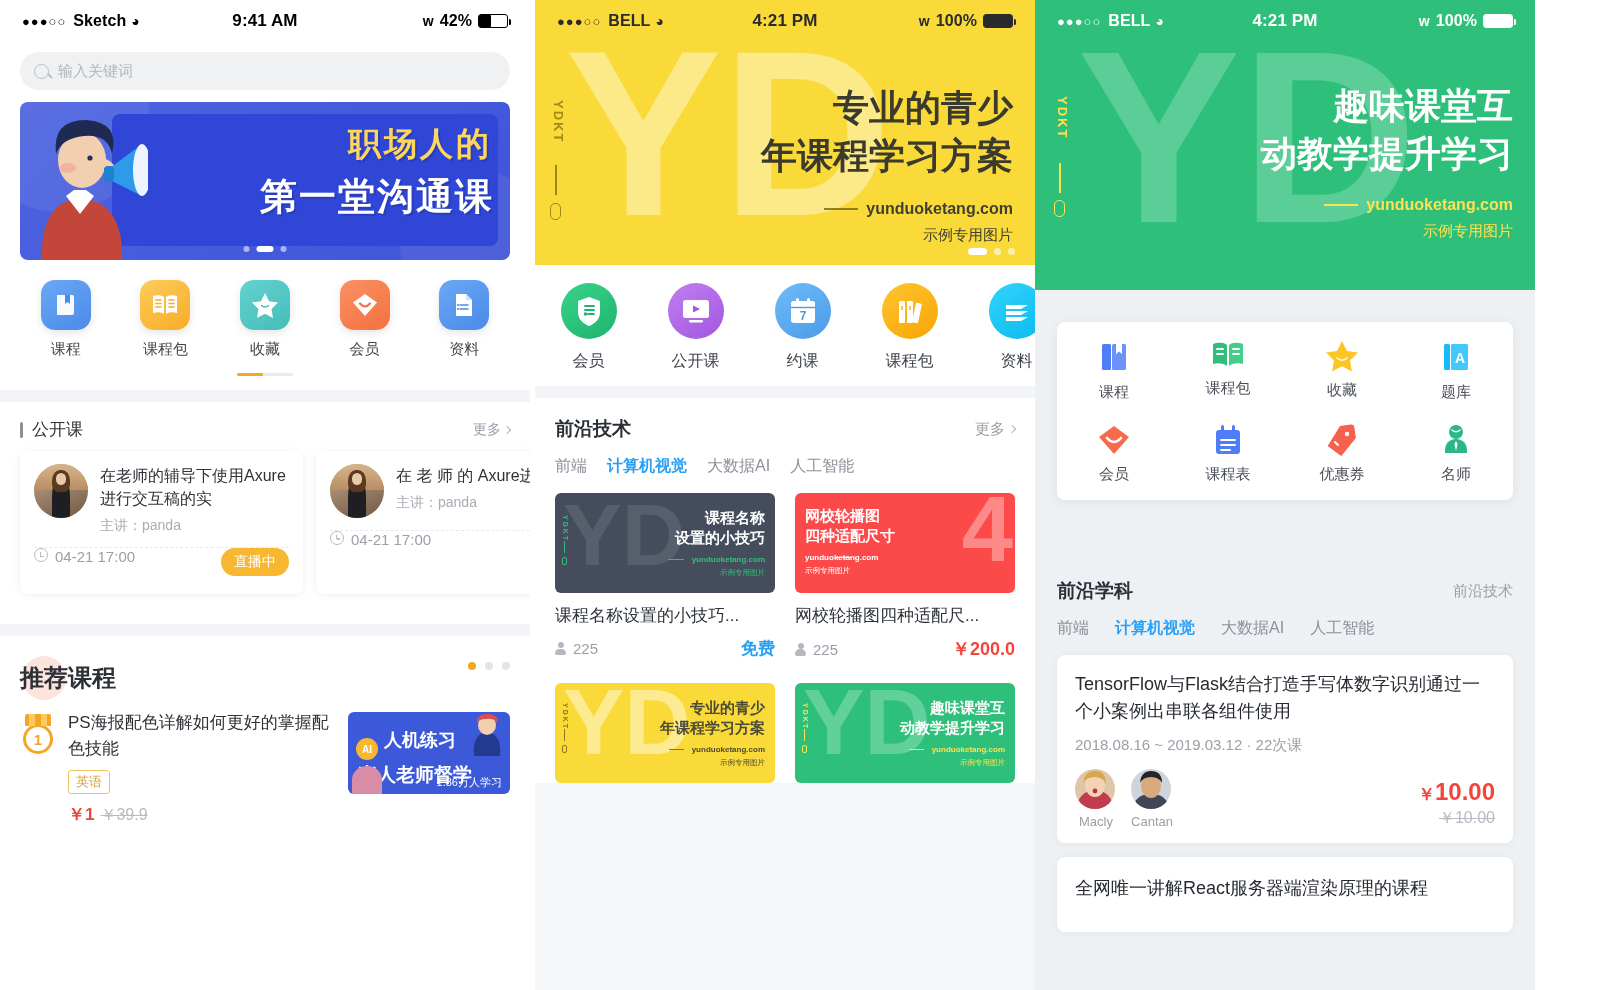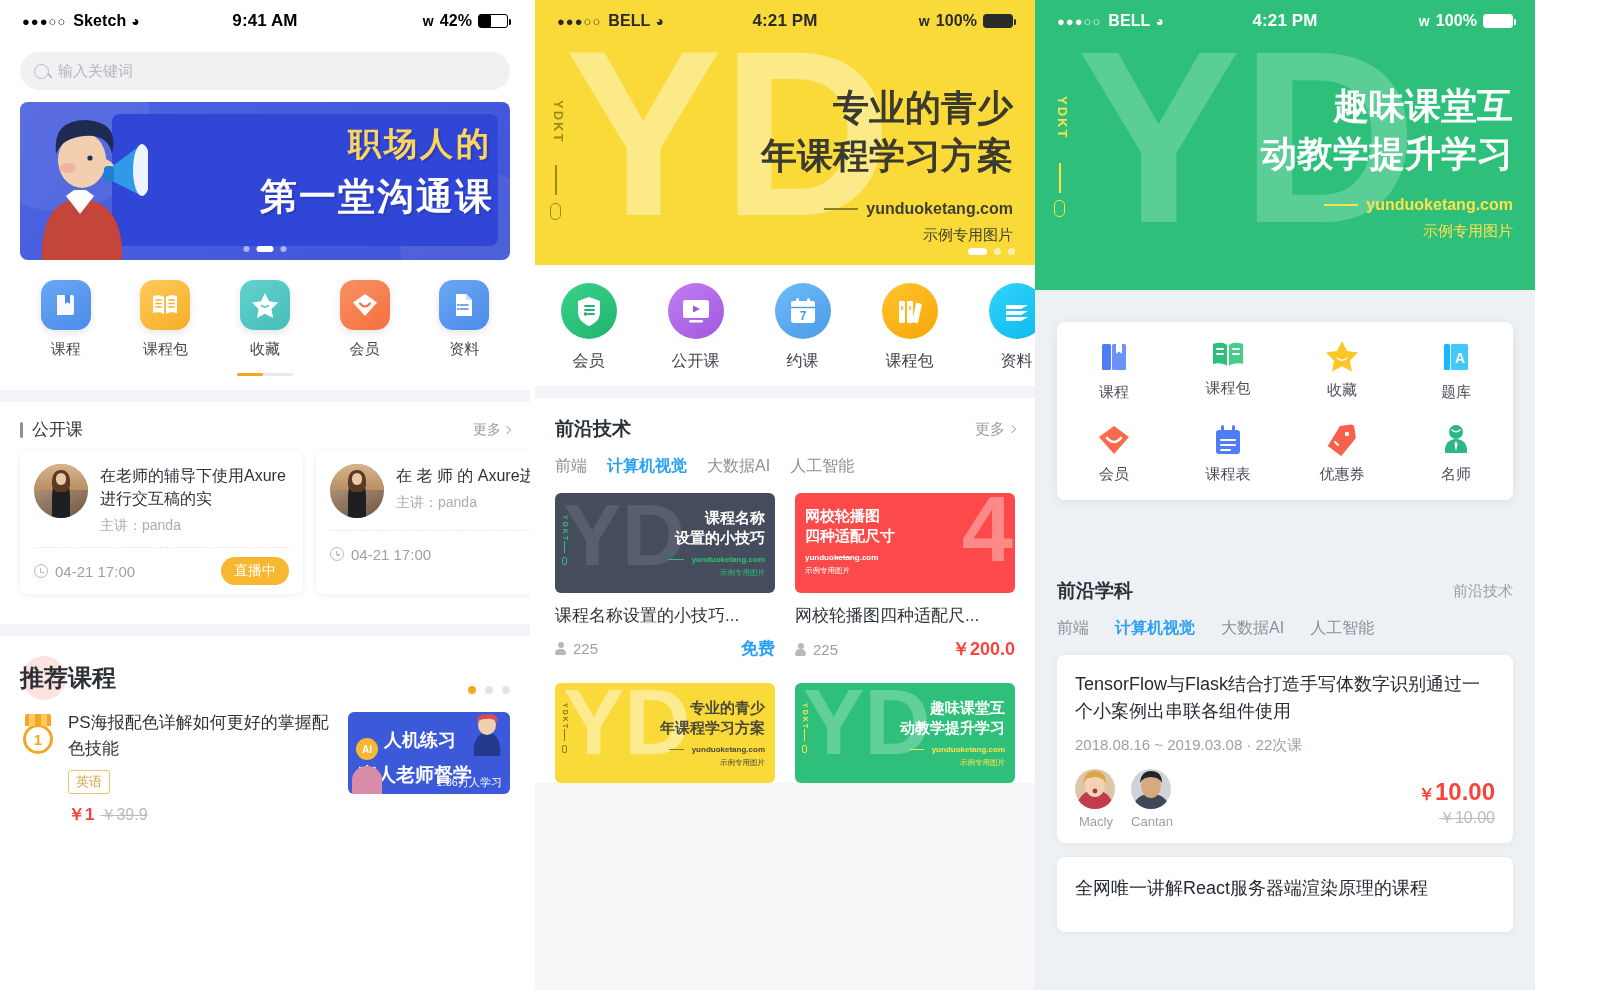--- a/index.html
+++ b/index.html
@@ -113,32 +113,32 @@
   .oc-av .body { position:absolute;left:34%;top:26%;width:32%;height:74%;
                  background:#1d1f22;border-radius:45% 45% 0 0;}
   .oc-av .head { position:absolute;left:40%;top:16%;width:20%;height:22%;
                  background:#e8c9aa;border-radius:50%;}
   .oc-av .hair { position:absolute;left:34%;top:12%;width:32%;height:40%;
                  background:#5c3a22;border-radius:48% 48% 35% 35%;}
   .oc-txt { flex:1; min-width:0;}
   .oc-title { font-size: 16px; color:#2e3338; line-height: 1.45; }
   .oc-teacher { font-size: 14px; color:#a8adb5; margin-top: 7px;}
   .oc-sep { border-top: 1px dashed #e7e9ec; margin-top: 12px;}
-  .oc-bot { display:flex; align-items:center; height: 46px;}
+  .oc-bot { display:flex; align-items:flex-start; height: 46px;}
   .clock { width:14px;height:14px;border:1.4px solid #b5bac1;border-radius:50%;
            position:relative;margin-right:7px;flex:none;}
   .clock::before{content:"";position:absolute;left:5.2px;top:2.6px;width:1.3px;height:4.6px;
                  background:#b5bac1;}
   .clock::after{content:"";position:absolute;left:6px;top:6.4px;width:3.4px;height:1.3px;
                 background:#b5bac1;}
   .oc-time { font-size: 15px; color:#9ba0a8;}
   .live-badge { margin-left:auto; background:#f7b731; color:#fff; font-size:14px;
                 padding: 5px 13px; border-radius: 14px;}
 
-  .rec-head { padding: 26px 20px 0; position: relative; display:flex; align-items:flex-end;}
+  .rec-head { padding: 26px 20px 0; position: relative; display:flex; align-items:flex-start;}
   .rec-blob { position:absolute; left: 22px; top: 20px; width: 44px; height: 44px;
               background:#fce3dd; border-radius:50%;}
   .rec-title { font-size: 24px; font-weight:bold; color:#2b2f36; position:relative;}
   .rec-dots { margin-left:auto; display:flex; gap:9px;}
   .rec-dots i { width:8px;height:8px;border-radius:50%;background:#e2e4e8;}
   .rec-dots i.on { background:#f5a623;}
 
   .rec-item { display:flex; padding: 16px 20px 0; gap: 12px;}
   .medal { width: 36px; flex:none; position:relative; padding-top: 4px;}
   .medal-rib { width:26px;height:12px;background:#f5a623;margin: 0 auto;
@@ -749,21 +749,21 @@
       </div>
       <div class="p3-tabs">
         <span class="tab">前端</span>
         <span class="tab active">计算机视觉</span>
         <span class="tab">大数据AI</span>
         <span class="tab">人工智能</span>
       </div>
 
       <div class="p3-card">
         <div class="p3-cname">TensorFlow与Flask结合打造手写体数字识别通过一个小案例出串联各组件使用</div>
-        <div class="p3-date">2018.08.16 ~ 2019.03.08 · 22次课</div>
+        <div class="p3-date">2018.08.16 ~ 2019.03.12 · 22次课</div>
         <div class="p3-foot">
           <div class="teachers">
             <div class="teacher">
               <div class="t-av">
                 <svg width="40" height="40" viewBox="0 0 40 40">
                     <rect width="40" height="40" fill="#e0c6a8"></rect>
                     <path d="M0 40 Q6 20 20 22 Q34 20 40 40Z" fill="#c23c4e"></path>
                     <ellipse cx="20" cy="16" rx="10" ry="12" fill="#f2d4b4"></ellipse>
                     <path d="M8 14q2-13 12-12 11 0 11 13 -3-7-11-7 -9 0-12 6z" fill="#d9a64a"></path>
                     <circle cx="20" cy="22" r="2.4" fill="#b5324a"></circle>

